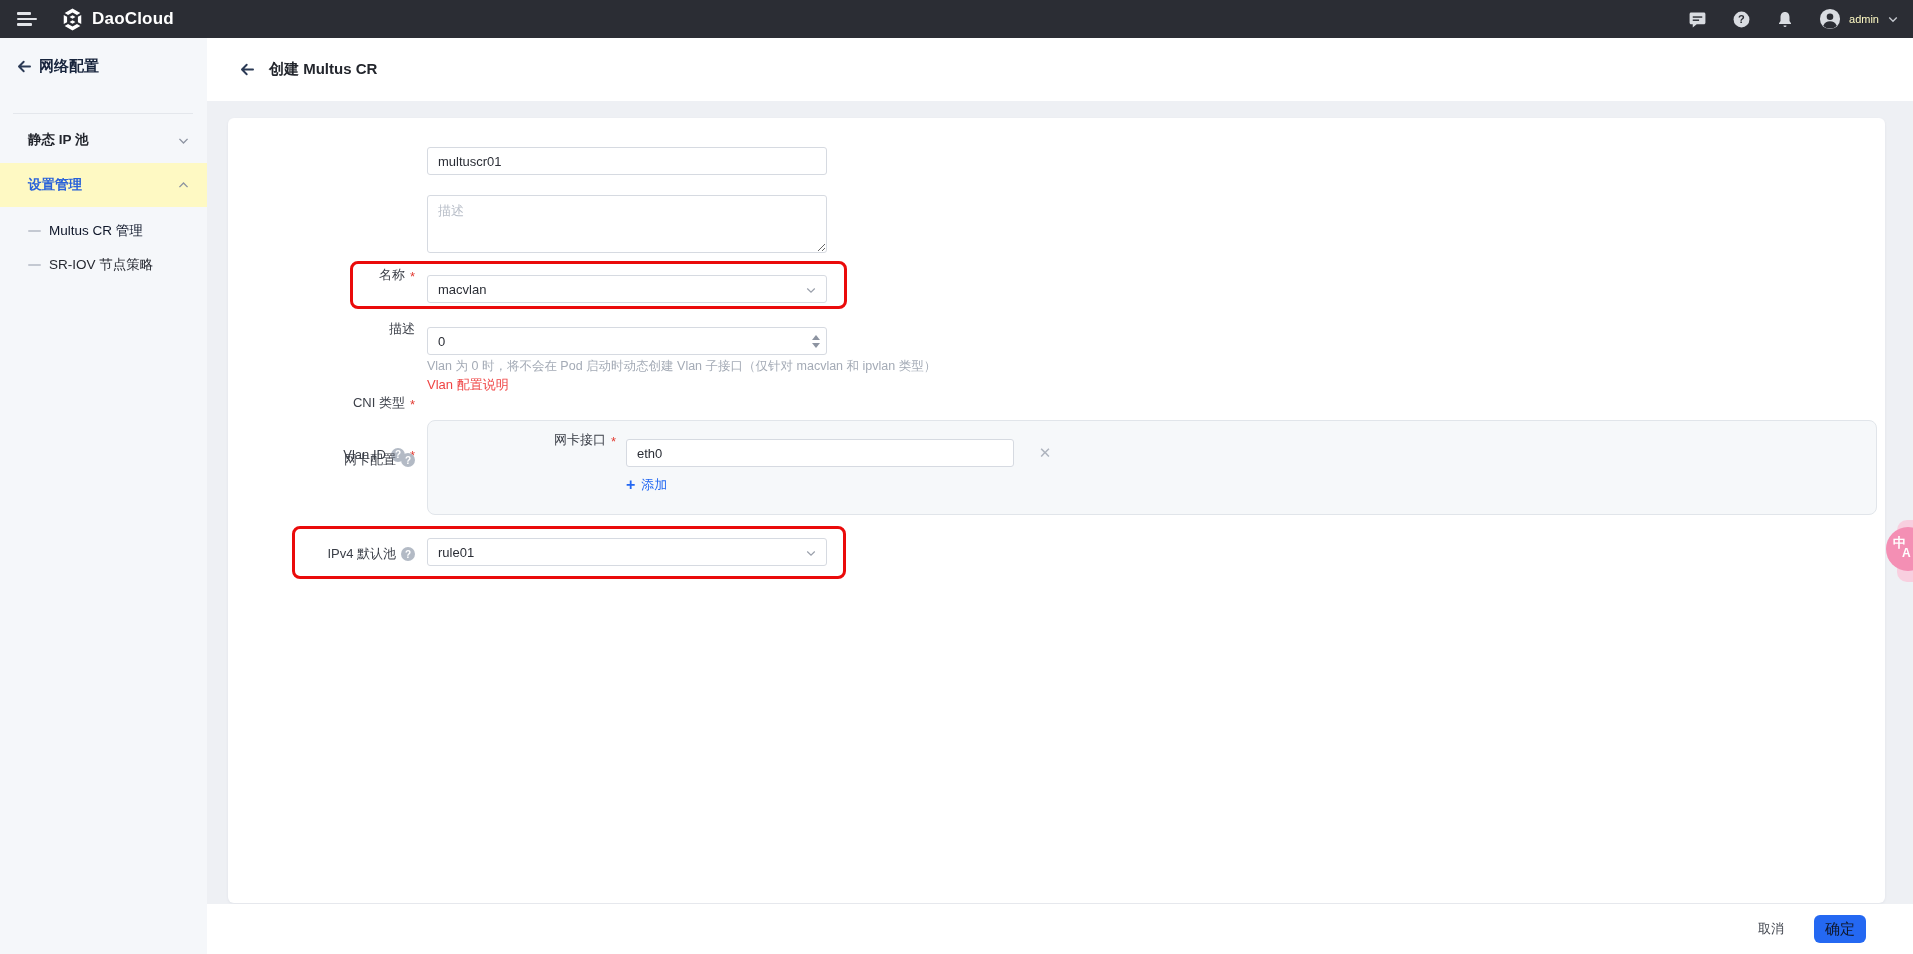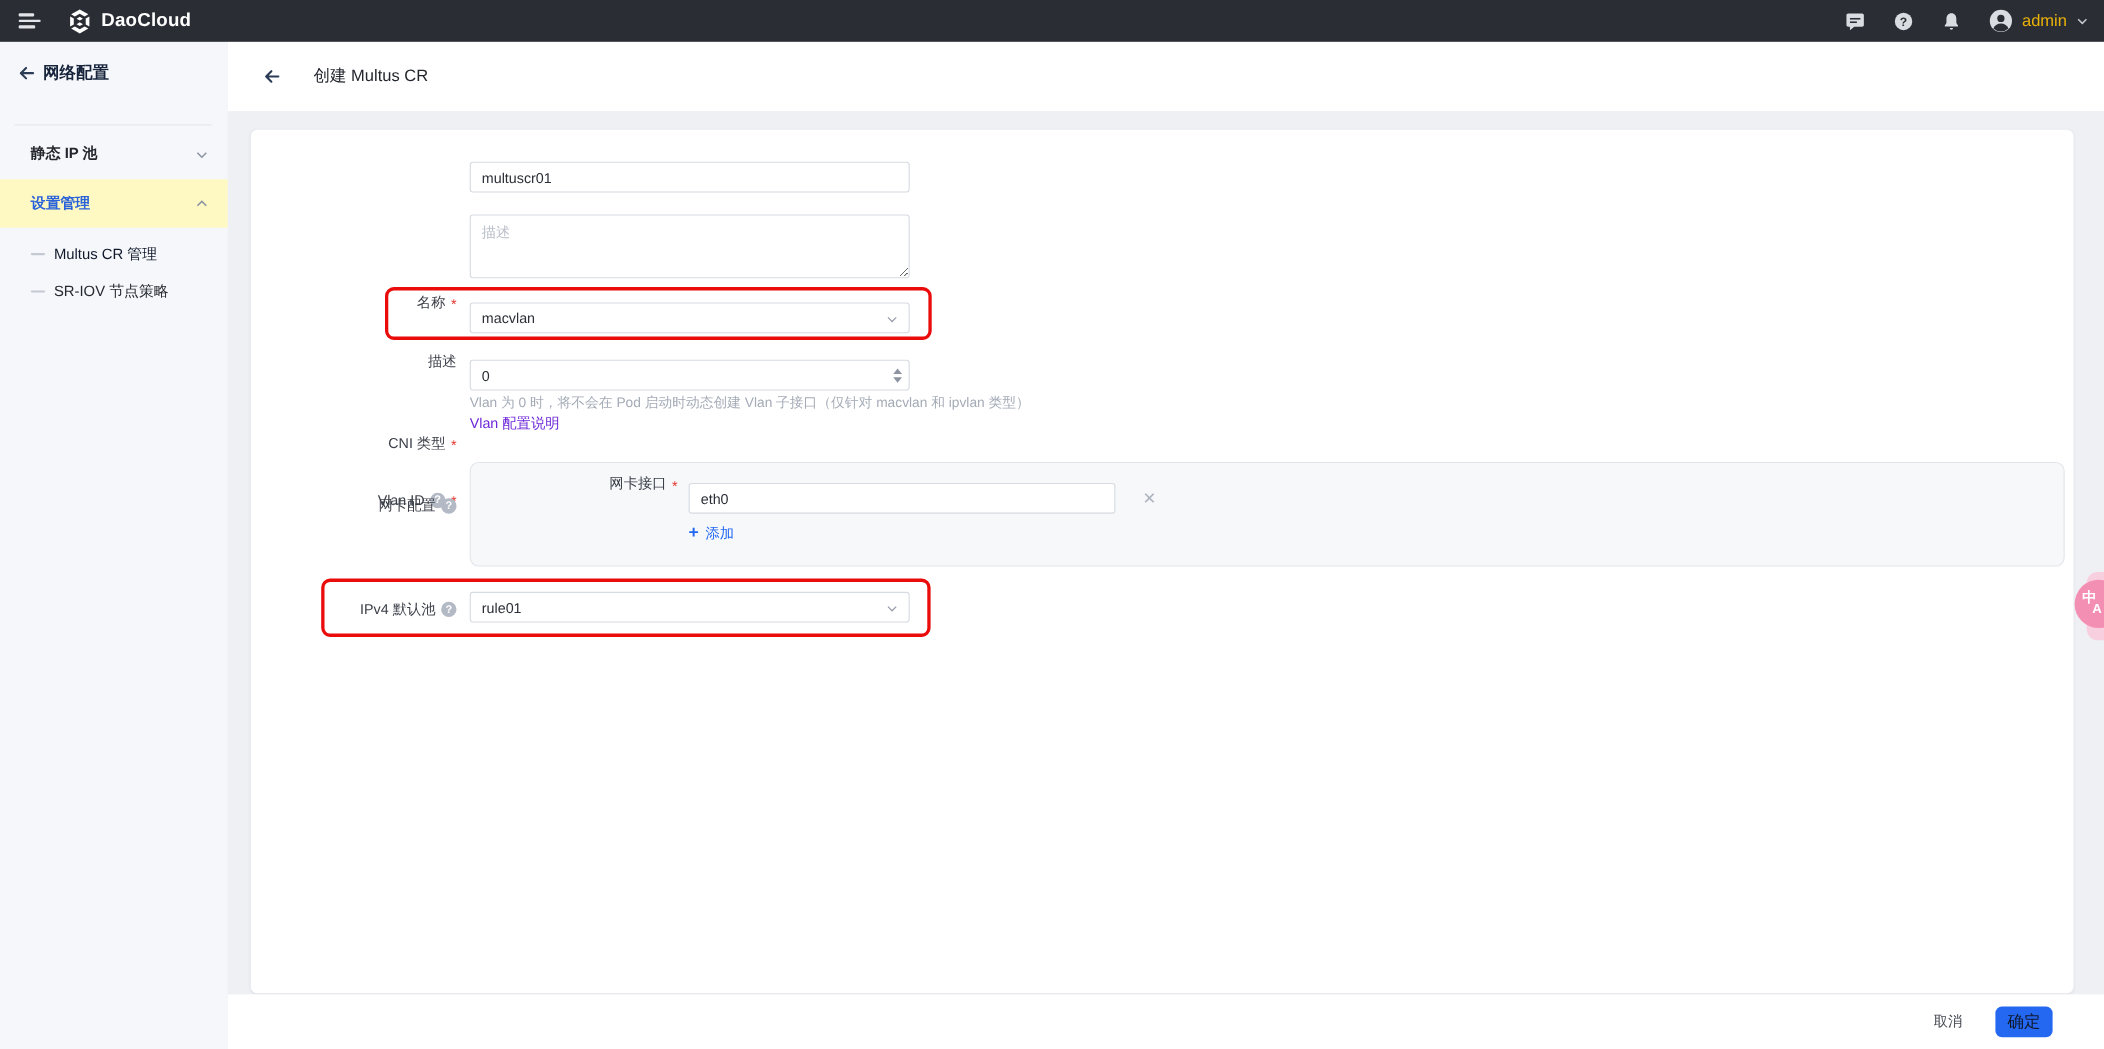--- a/index.html
+++ b/index.html
@@ -10,21 +10,21 @@
   .hamburger { width:38px; height:38px; display:flex; flex-direction:column; justify-content:center; gap:3px; padding-left:17px; cursor:pointer; }
   .hamburger i { display:block; height:2.5px; background:#e3e5e9; border-radius:1px; }
   .hamburger i:nth-child(1){ width:14px; }
   .hamburger i:nth-child(2){ width:20px; }
   .hamburger i:nth-child(3){ width:15px; }
   .brand { display:flex; align-items:center; gap:7px; margin-left:22px; }
   .brand-name { color:#fff; font-size:17px; font-weight:700; letter-spacing:.2px; }
   .topbar-right { position:absolute; right:14px; top:0; height:38px; display:flex; align-items:center; gap:24px; }
   .tb-icon { width:20px; height:20px; display:flex; align-items:center; justify-content:center; cursor:pointer; }
   .tb-user { display:flex; align-items:center; gap:8px; cursor:pointer; }
-  .tb-user-name { color:#eab308; font-size:15px; }
+  .tb-user-name { color:#fef9c3; font-size:11px; }
 
   
   .sidebar { position:absolute; top:38px; left:0; width:207px; height:916px; background:#f5f7fa; z-index:40; }
   .sb-header { position:absolute; top:10px; left:0; width:100%; height:36px; display:flex; align-items:center; }
   .sb-back { margin-left:12px; width:24px; height:24px; display:flex; align-items:center; justify-content:center; cursor:pointer; }
   .sb-title { margin-left:3px; font-size:15px; font-weight:700; color:#17243c; }
   .sb-divider { position:absolute; top:75px; left:13px; right:14px; height:1px; background:#e4e7ec; }
   .sb-item { position:absolute; left:0; width:100%; display:flex; align-items:center; cursor:pointer; }
   .sb-item-label { margin-left:28px; font-size:13.5px; font-weight:600; color:#23262d; }
   .sb-chev { position:absolute; right:17px; }
@@ -35,40 +35,40 @@
   .sb-sub .dash { margin-left:28px; width:13px; height:2px; background:#c4c9d2; border-radius:1px; }
   .sb-sub .sub-label { margin-left:8px; font-size:13.5px; color:#262931; }
   .sb-sub.active .sub-label { color:#0f172a; }
   .sb-sub.s1 { top:178px; }
   .sb-sub.s2 { top:212px; }
 
   
   .main { position:absolute; top:38px; left:207px; width:1706px; height:916px; }
   .page-header { position:absolute; top:0; left:0; width:100%; height:63px; background:#fff; display:flex; align-items:center; z-index:10; }
   .ph-back { margin-left:26px; width:28px; height:28px; display:flex; align-items:center; justify-content:center; border-radius:50%; cursor:pointer; }
-  .ph-title { margin-left:24px; font-size:15px; font-weight:400; color:#23262d; }
+  .ph-title { margin-left:8px; font-size:15px; font-weight:700; color:#23262d; }
   .content { position:absolute; top:63px; left:0; right:0; bottom:0; background:#eef0f4; }
   .card { position:absolute; left:21px; top:17px; width:1657px; height:785px; background:#fff; border-radius:6px; box-shadow:0 1px 3px rgba(30,40,60,.06); }
 
   
   .f-label { position:absolute; left:0; width:187px; text-align:right; font-size:13px; color:#3b3f48; display:flex; justify-content:flex-end; align-items:center; gap:5px; }
   .star { color:#e23c33; font-size:13px; margin-top:2px; }
   .help-dot { display:inline-flex; width:14px; height:14px; border-radius:50%; background:#b3bac5; color:#fff; font-size:10px; font-weight:700; align-items:center; justify-content:center; cursor:pointer; }
   .ctl { position:absolute; left:199px; }
   .text-input { width:400px; height:28px; border:1px solid #d6dae1; border-radius:3px; padding:0 10px; font-size:13px; color:#2b2e36; font-family:inherit; background:#fff; outline:none; }
   .text-input::placeholder { color:#b8bec8; }
   textarea.text-input { height:58px; padding-top:6px; resize:both; }
   .select-box { width:400px; height:28px; border:1px solid #d6dae1; border-radius:3px; background:#fff; display:flex; align-items:center; padding:0 10px; font-size:13px; color:#2b2e36; cursor:pointer; position:relative; }
   .select-box .chev { position:absolute; right:9px; top:8px; }
   .num-wrap { position:relative; width:400px; }
   .stepper { position:absolute; right:4px; top:3px; width:14px; height:22px; display:flex; flex-direction:column; align-items:center; justify-content:center; gap:3px; cursor:pointer; }
   .stepper .up { width:0;height:0;border-left:4px solid transparent;border-right:4px solid transparent;border-bottom:5px solid #8d94a1; }
   .stepper .down { width:0;height:0;border-left:4px solid transparent;border-right:4px solid transparent;border-top:5px solid #8d94a1; }
   .helper { position:absolute; left:199px; top:240px; font-size:12.5px; color:#a4abb6; }
-  .vlan-link { position:absolute; left:199px; top:258px; font-size:13px; color:#6d28d9; cursor:pointer; }
+  .vlan-link { position:absolute; left:199px; top:258px; font-size:13px; color:#ef4444; cursor:pointer; }
 
   .nic-panel { position:absolute; left:199px; top:302px; width:1450px; height:95px; background:#f6f8fa; border:1px solid #e1e5ea; border-radius:8px; }
   .nic-label { position:absolute; left:0; top:10px; width:188px; }
   .nic-input { position:absolute; left:198px; top:18px; width:388px; }
   .nic-remove { position:absolute; left:604px; top:18px; width:26px; height:27px; display:flex; align-items:center; justify-content:center; color:#aeb4be; font-size:15px; cursor:pointer; }
   .nic-add { position:absolute; left:198px; top:55px; display:flex; align-items:center; gap:6px; color:#2468f2; font-size:13px; cursor:pointer; }
   .nic-add .plus { font-size:16px; font-weight:700; line-height:1; }
 
   .red-box { position:absolute; border:3.5px solid #ea0b0b; border-radius:8px; pointer-events:none; z-index:5; }
   .red-box.cni { left:122px; top:143px; width:497px; height:48px; }

